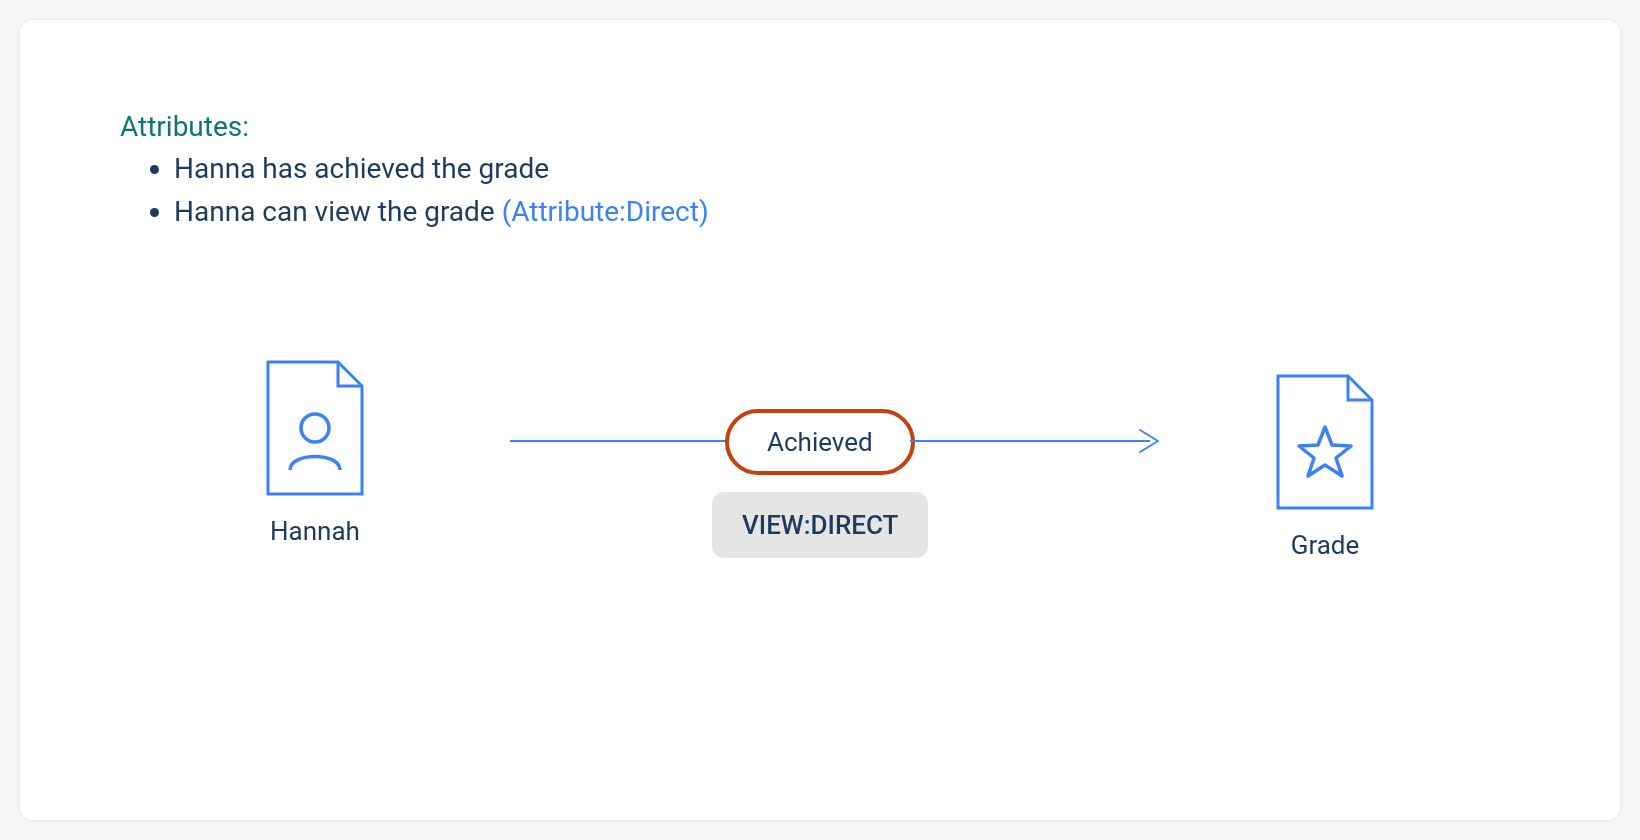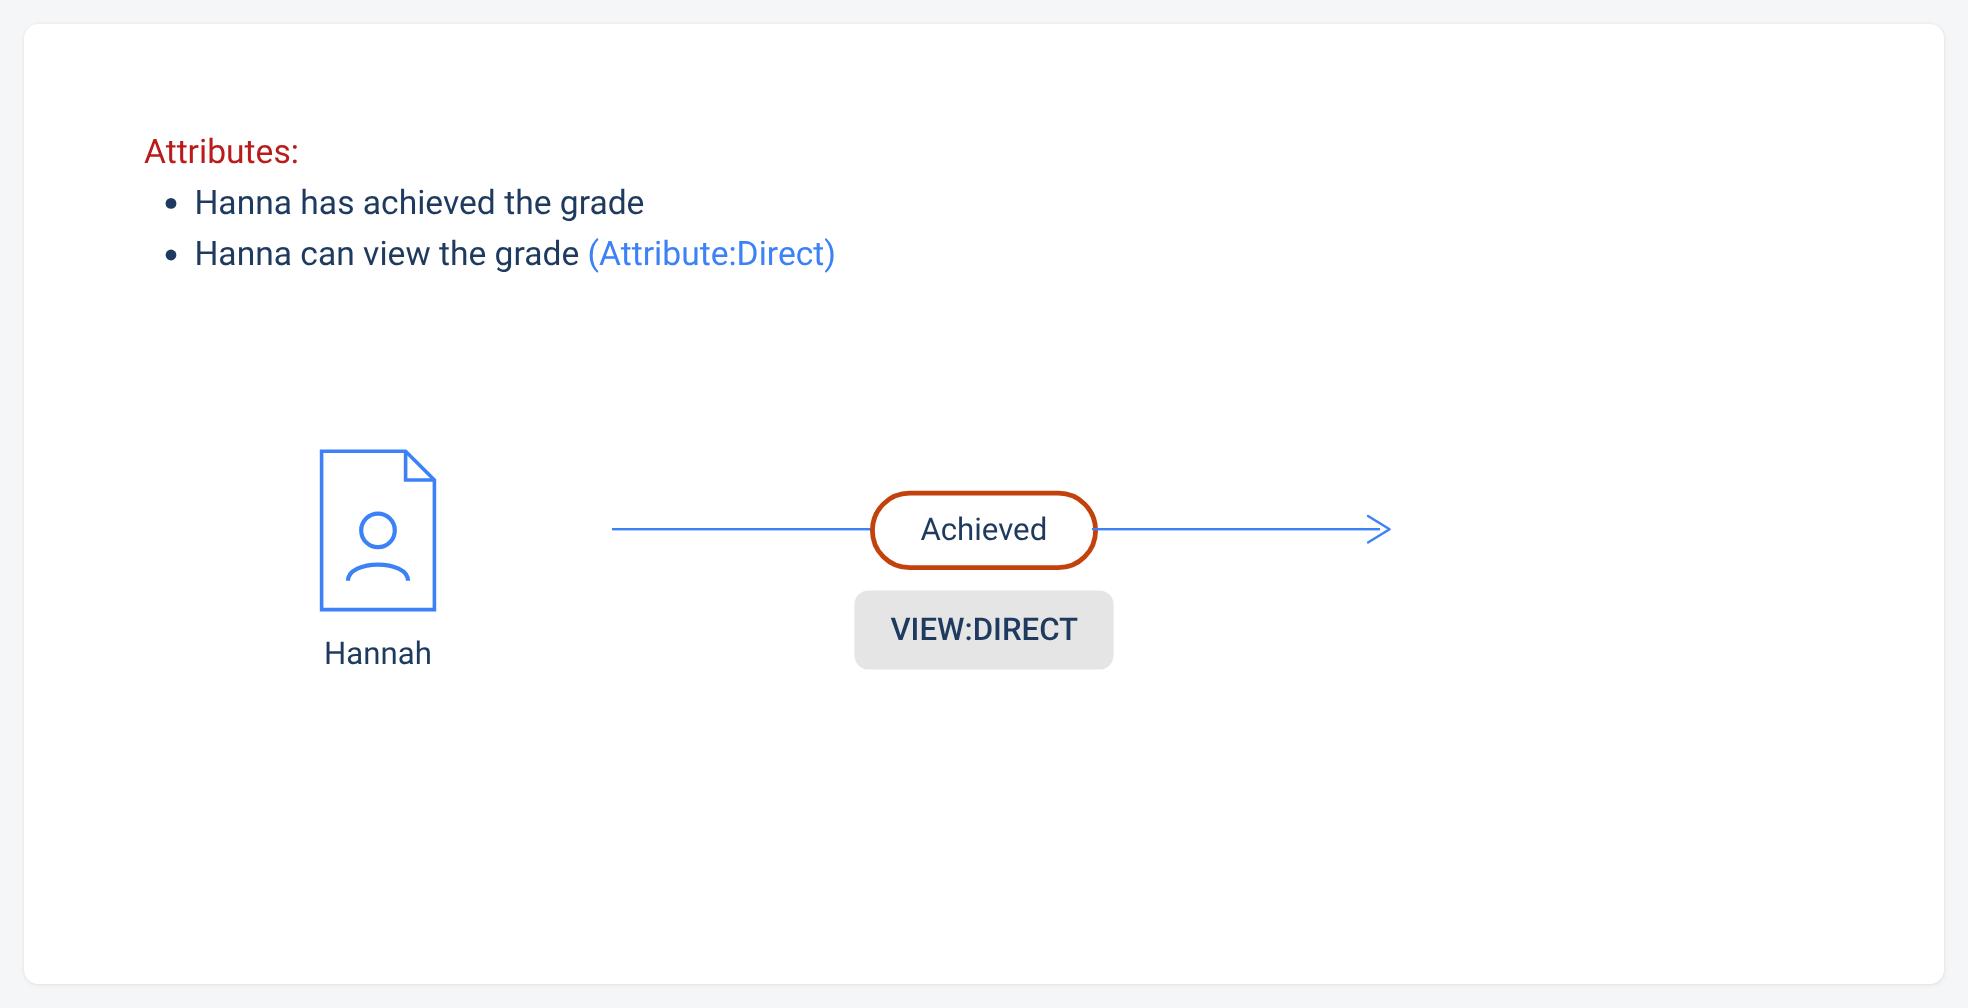--- a/index.html
+++ b/index.html
@@ -17,33 +17,33 @@
     top: 20px;
     width: 1600px;
     height: 800px;
     background: #ffffff;
     border-radius: 12px;
     box-shadow: 0 1px 4px rgba(0,0,0,0.05), 0 0 0 1px rgba(0,0,0,0.02);
     padding: 90px 100px 40px 100px;
   }
   .attr-heading {
     font-size: 28px;
-    color: #b91c1c;
+    color: #0f766e;
     font-weight: 400;
     margin: 0 0 6px 0;
   }
   .attr-list {
     margin: 0 0 0 12px;
     padding-left: 30px;
     color: #1e3a5f;
     font-size: 28px;
     line-height: 1.45;
   }
   .attr-list li {
-    margin: 2px 0;
+    margin: 2px 12px;
   }
   .attr-annot {
     color: #3c82f6;
     font-weight: 400;
   }
   .diagram {
     position: relative;
     width: 100%;
     height: 440px;
     margin-top: 50px;
@@ -104,30 +104,38 @@
         <span>Hanna has achieved the grade</span><span class="attr-annot"></span>
       </li>
       <li>
         <span>Hanna can view the grade </span><span class="attr-annot">(Attribute:Direct)</span>
       </li>
     </ul>
   </div>
 
   <div class="diagram">
 
-    <div class="node" style="left:140px; top:90px;">
+    <div class="node" style="left:140px; top:76px;">
       <svg class="doc-icon-svg" width="110" height="140" viewBox="0 0 110 140">
         <path d="M8 4 L78 4 L102 28 L102 136 L8 136 Z" fill="white" stroke="#3c82f6" stroke-width="3"></path>
         <path d="M78 4 L78 28 L102 28" fill="none" stroke="#3c82f6" stroke-width="3"></path>
         <circle cx="55" cy="70" r="14" fill="none" stroke="#3c82f6" stroke-width="3.5"></circle>
         <path d="M30 112 C30 94 80 94 80 112" fill="none" stroke="#3c82f6" stroke-width="3.5"></path>
       </svg>
       <div class="node-label">Hannah</div>
     </div>
 
+    <div class="node" style="left:1150px; top:90px;">
+      <svg class="doc-icon-svg" width="110" height="140" viewBox="0 0 110 140">
+        <path d="M8 4 L78 4 L102 28 L102 136 L8 136 Z" fill="white" stroke="#3c82f6" stroke-width="3"></path>
+        <path d="M78 4 L78 28 L102 28" fill="none" stroke="#3c82f6" stroke-width="3"></path>
+        <path d="M55 55 L62 73 L81 74 L66 86 L72 104 L55 93 L38 104 L44 86 L29 74 L48 73 Z" fill="none" stroke="#3c82f6" stroke-width="3.5" stroke-linejoin="round"></path>
+      </svg>
+      <div class="node-label">Grade</div>
+    </div>
 
     <div class="arrow-line" style="left:390px; top:158px; width:220px;"></div>
 
     <div class="rel-pill" style="left:605px; top:127px;">
       <span>Achieved</span>
     </div>
 
     <div class="arrow-line" style="left:790px; top:158px; width:240px;"></div>
 
     <svg class="arrow-svg" style="left:1018px; top:146px;" width="26" height="26" viewBox="0 0 26 26">

